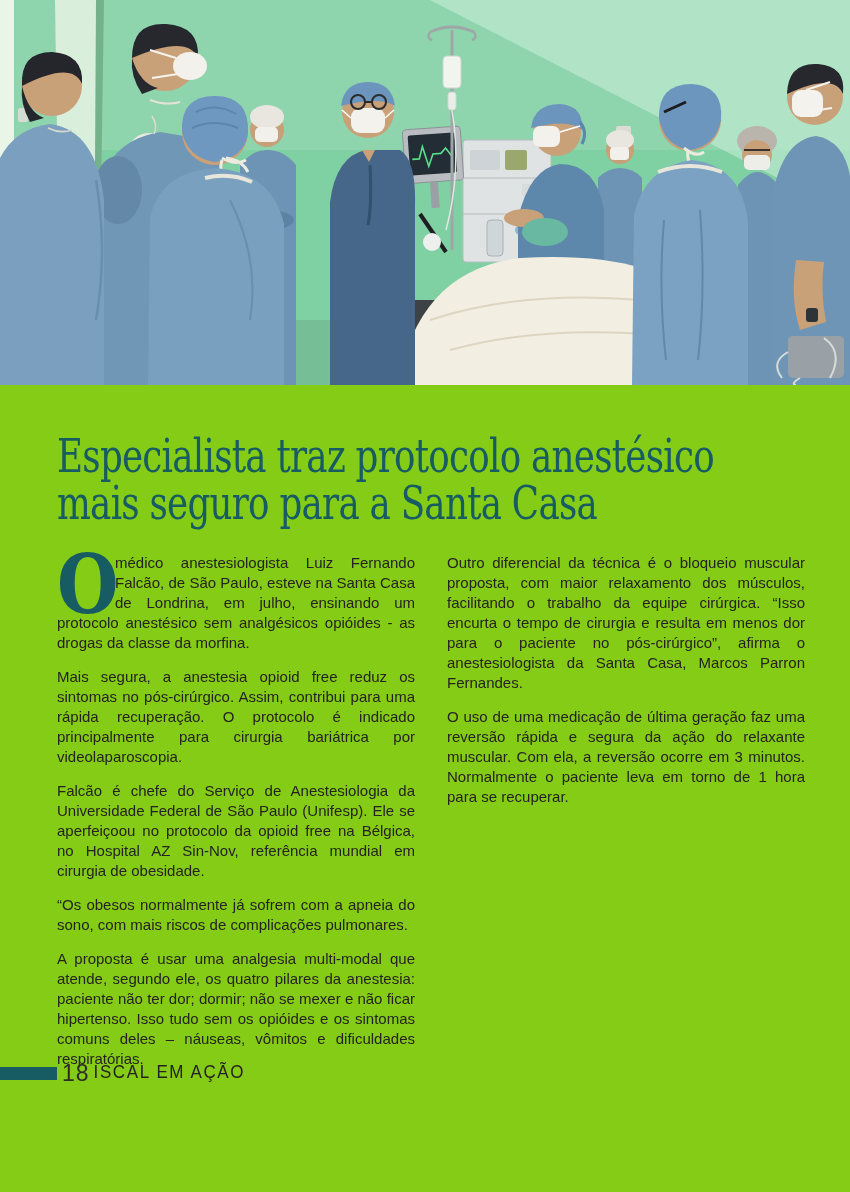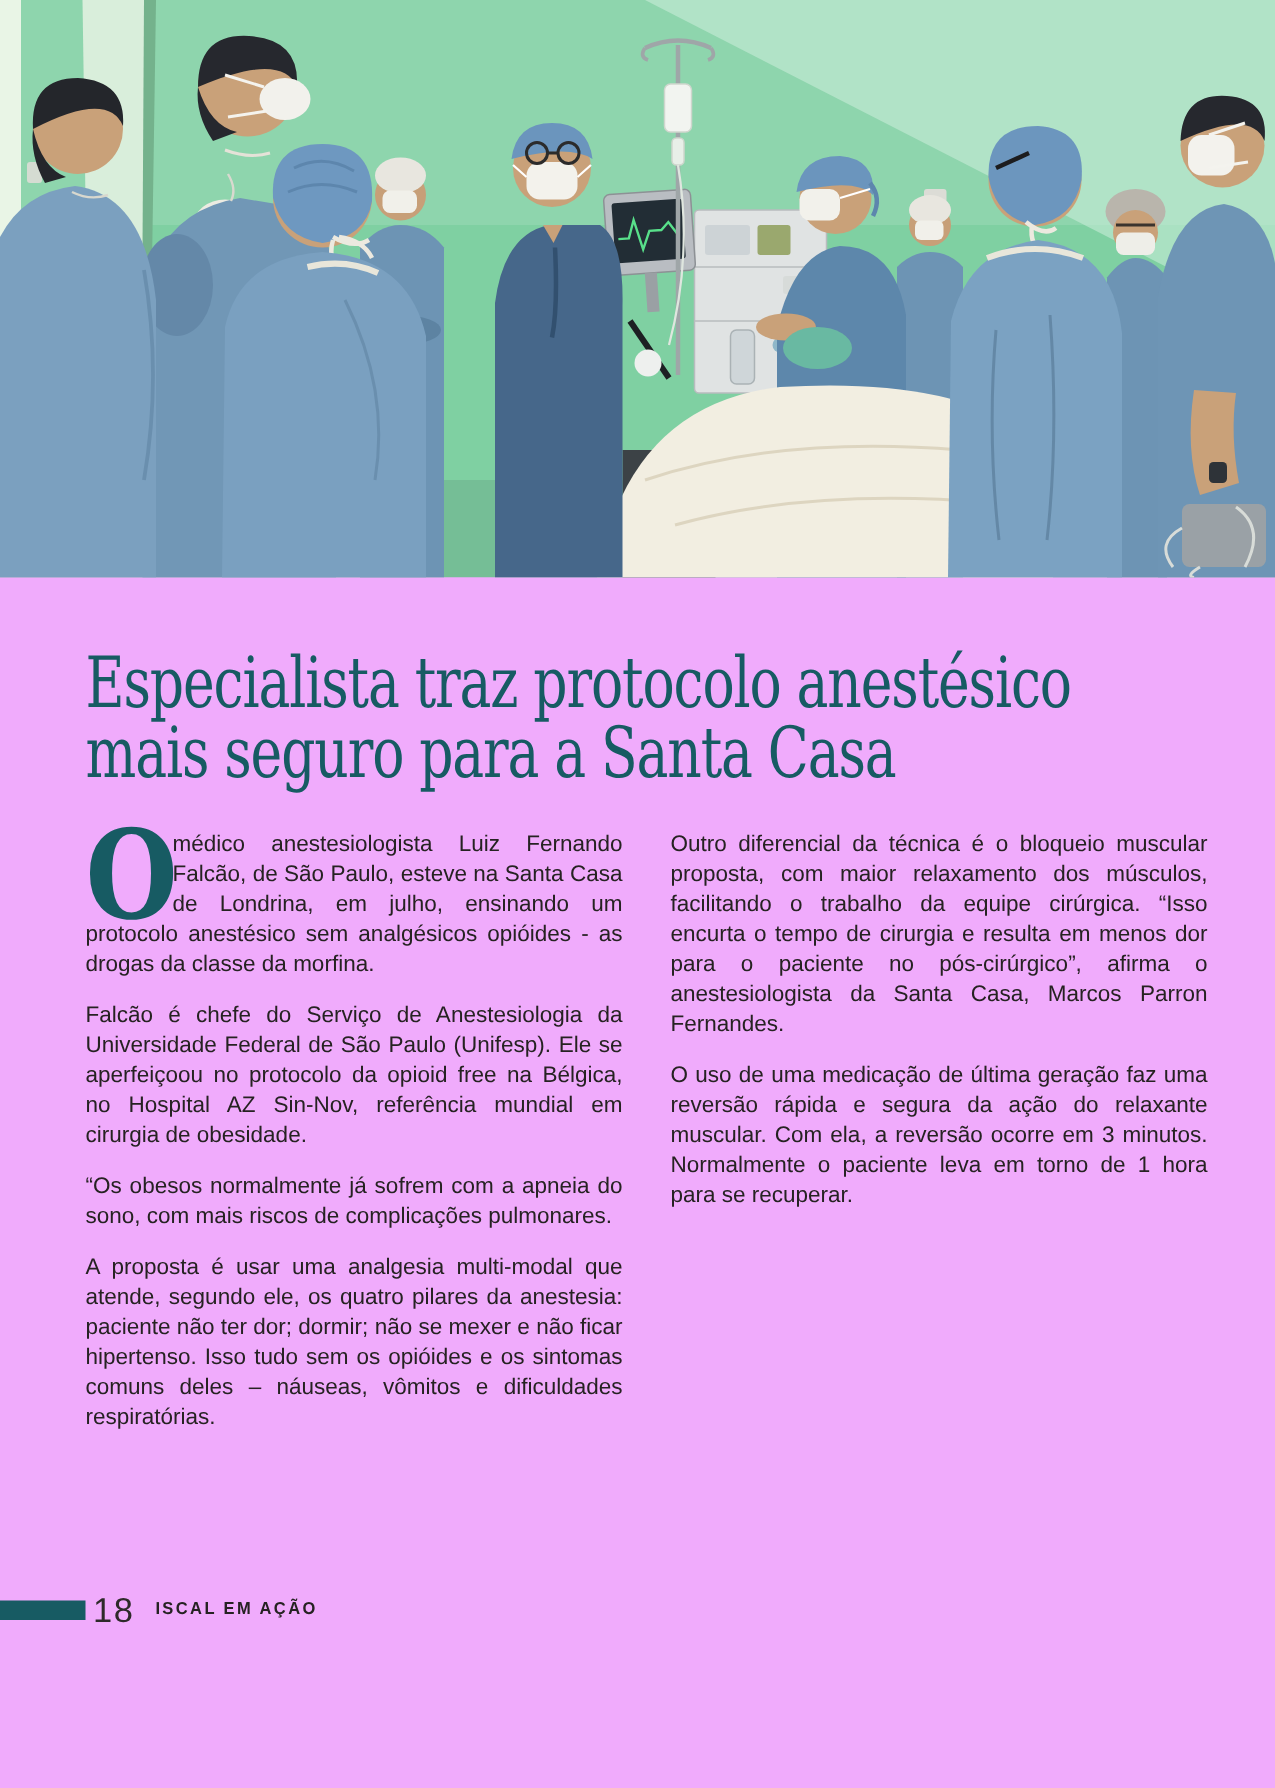--- a/index.html
+++ b/index.html
@@ -4,21 +4,21 @@
 <style>
   :root{
     --accent:#175b63;
     --body-text:#262222;
   }
   *{margin:0;padding:0;box-sizing:border-box;}
   html,body{background:#ffffff;}
   .page{
     position:relative;
     width:850px;height:1192px;
-    background:#f0abfc;
+    background:#84cc16;
     overflow:hidden;
     font-family:"Liberation Sans",sans-serif;
   }
   
   .photo{
     width:850px;height:385px;display:block;
   }
   
   .headline{
     margin:47px 0 0 57px;
@@ -71,26 +71,25 @@
     width:57px;height:13px;
     background:var(--accent);
   }
   .page-number{
     font-size:23px;
     color:#2e2a2a;
     margin-left:5px;
     letter-spacing:1px;
   }
   .section-label{
-    font-size:11px;
+    font-size:17px;
     color:#262222;
-    margin-left:14px;
+    margin-left:4px;
     letter-spacing:1.6px;
     transform:scaleY(1.05);
-    font-weight:bold;
   }
 </style>
 </head>
 <body>
 
 <div class="page">
 
   <svg class="photo" viewBox="0 0 850 385" aria-hidden="true">
 
     <rect x="0" y="0" width="850" height="385" fill="#7fd0a2"></rect>
@@ -250,20 +249,21 @@
   </svg>
 
   <h1 class="headline">
     <span>Especialista traz protocolo anestésico</span><br>
     <span>mais seguro para a Santa Casa</span>
   </h1>
 
   <div class="columns">
     <div class="col">
       <p><span class="dropcap">O</span><span>médico anestesiologista Luiz Fernando Falcão, de São Paulo, esteve na Santa Casa de Londrina, em julho, ensinando um protocolo anestésico sem analgésicos opióides - as drogas da classe da morfina.</span></p>
+      <p>Mais segura, a anestesia opioid free reduz os sintomas no pós-cirúrgico. Assim, contribui para uma rápida recuperação. O protocolo é indicado principalmente para cirurgia bariátrica por videolaparoscopia.</p>
       <p>Falcão é chefe do Serviço de Anestesiologia da Universidade Federal de São Paulo (Unifesp). Ele se aperfeiçoou no protocolo da opioid free na Bélgica, no Hospital AZ Sin-Nov, referência mundial em cirurgia de obesidade.</p>
       <p>“Os obesos normalmente já sofrem com a apneia do sono, com mais riscos de complicações pulmonares.</p>
       <p>A proposta é usar uma analgesia multi-modal que atende, segundo ele, os quatro pilares da anestesia: paciente não ter dor; dormir; não se mexer e não ficar hipertenso. Isso tudo sem os opióides e os sintomas comuns deles – náuseas, vômitos e dificuldades respiratórias.</p>
     </div>
     <div class="col">
       <p>Outro diferencial da técnica é o bloqueio muscular proposta, com maior relaxamento dos músculos, facilitando o trabalho da equipe cirúrgica. “Isso encurta o tempo de cirurgia e resulta em menos dor para o paciente no pós-cirúrgico”, afirma o anestesiologista da Santa Casa, Marcos Parron Fernandes.</p>
       <p>O uso de uma medicação de última geração faz uma reversão rápida e segura da ação do relaxante muscular. Com ela, a reversão ocorre em 3 minutos. Normalmente o paciente leva em torno de 1 hora para se recuperar.</p>
     </div>
   </div>
 

